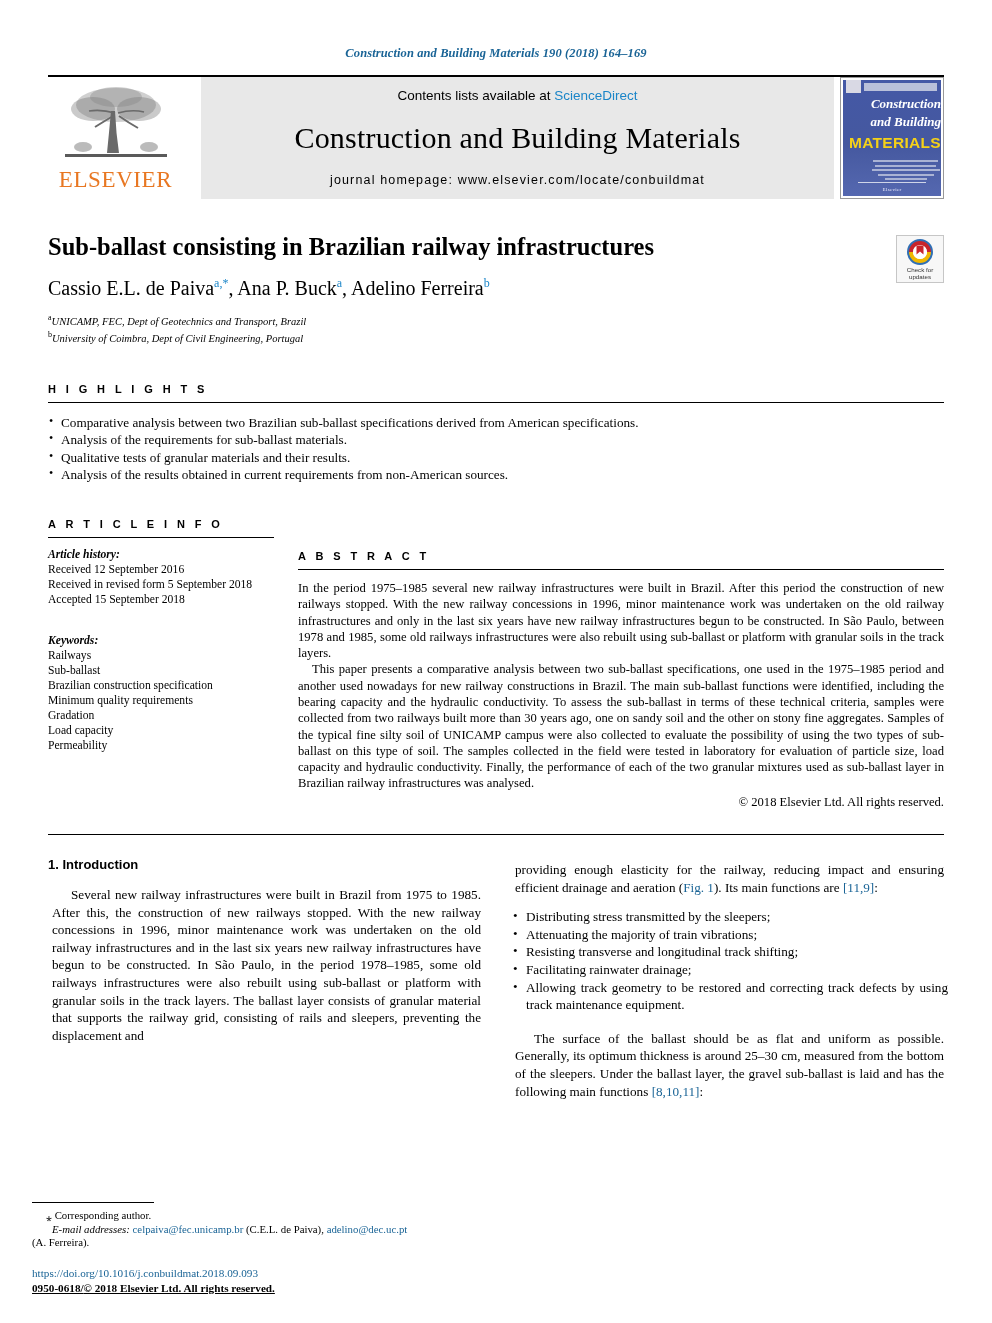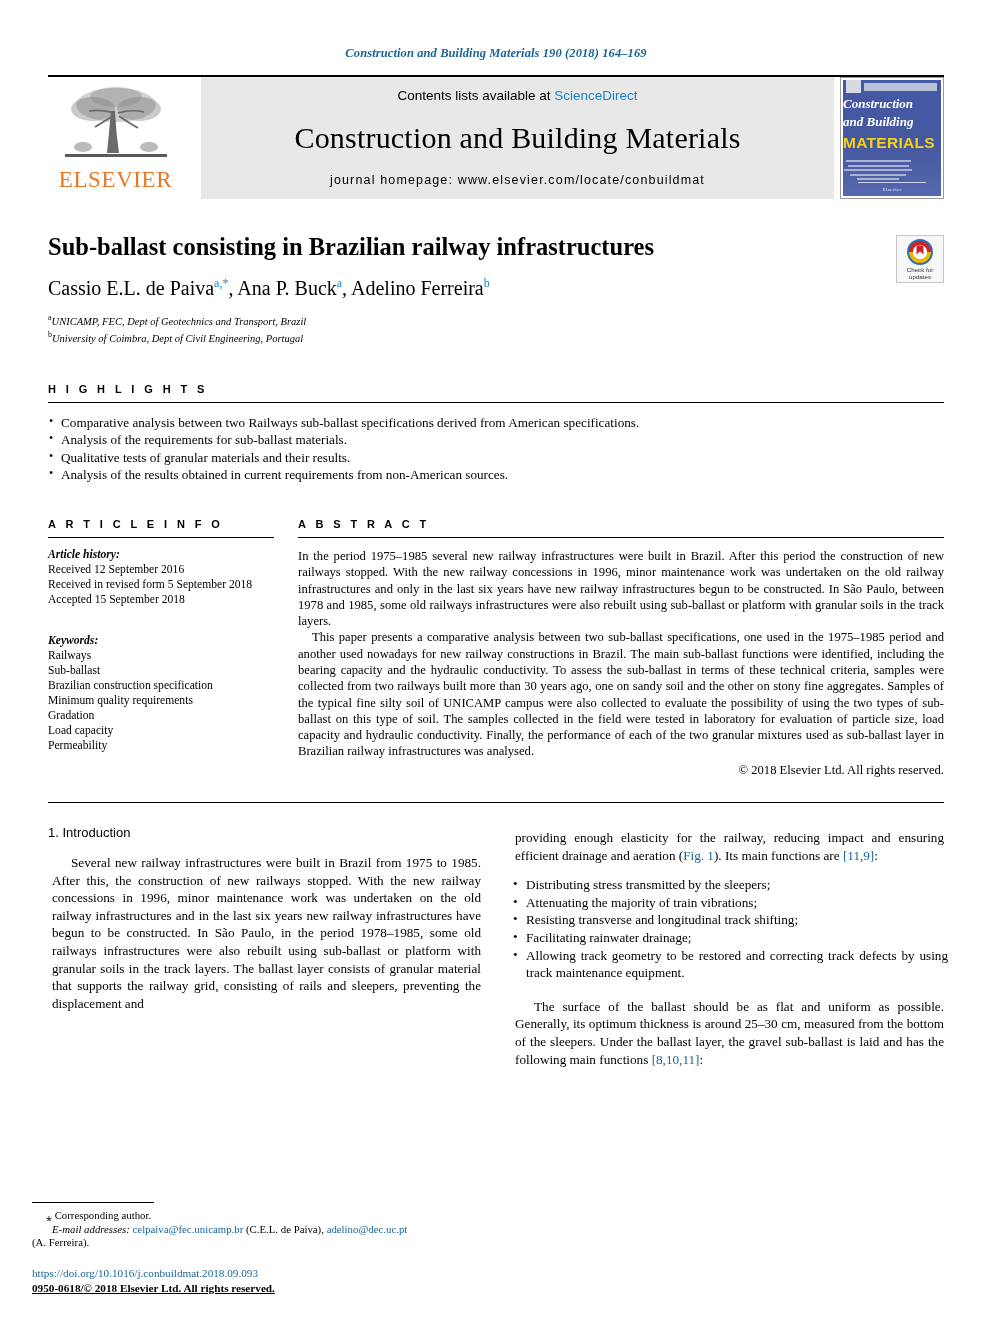--- a/index.html
+++ b/index.html
@@ -86,21 +86,21 @@
     background: #fff;
     padding: 2px;
   }
   .cover-inner {
     width: 100%; height: 100%;
     background: linear-gradient(180deg,#4458a6 0%,#45589f 55%,#5568b0 100%);
     position: relative;
     overflow: hidden;
     display: flex;
     flex-direction: column;
-    align-items: flex-start;
+    align-items: flex-end;
   }
   .cover-topbar { width: 100%; height: 16px; display:flex; align-items:center; }
   .cover-topbar .sq { width: 15px; height: 13px; background:#d9d9e4; margin-left:3px; }
   .cover-topbar .bar { flex:1; height: 8px; background:#b9c0da; margin: 0 4px 0 3px; }
   .cover-t1 { color:#fff; font-family:"Liberation Serif",serif; font-style: italic; font-weight: bold; font-size: 13px; line-height: 15px; margin-top:3px; }
   .cover-t2 { color:#f5d117; font-family:"Liberation Sans",sans-serif; font-weight: bold; font-size: 15.5px; line-height: 17px; letter-spacing:.3px; }
   .cover-rule { width: 84%; height: 1px; background:#c9cfe4; margin: 2px 0 3px 0; }
   .cover-fine { width: 72%; }
   .cover-fine i { display:block; height:2px; background:#aab3d4; margin:2.4px auto; }
   .cover-fine i:nth-child(1){width:92%} .cover-fine i:nth-child(2){width:86%}
@@ -178,21 +178,21 @@
     font-size: 12px;
   }
 
   
   .info-abs {
     margin: 34px 48px 0 48px;
     display: flex;
     gap: 0;
   }
   .col-info { width: 250px; flex: 0 0 250px; padding-right: 24px; }
-  .col-abs  { flex: 1 1 auto; }
+  .col-abs  { flex: 1 1 auto; margin-top: 32px; }
 
   .hist-block { margin-top: 9px; font-size: 11.6px; line-height: 15px; }
   .hist-block .it { font-style: italic; font-weight: bold; }
   .kw-block { margin-top: 26px; font-size: 11.6px; line-height: 15px; }
   .kw-block .it { font-style: italic; font-weight: bold; }
 
   .abs-body {
     margin-top: 10px;
     font-size: 12.6px;
     line-height: 16.3px;
@@ -206,21 +206,21 @@
 
   
   .body-cols {
     margin: 22px 48px 0 48px;
     display: flex;
     gap: 26px;
   }
   .bcol { width: 437px; flex: 0 0 437px; }
   .h2 {
     font-family: "Liberation Sans", sans-serif;
-    font-weight: normal;
+    font-weight: bold;
     font-size: 13px;
     margin: 0 0 14px 0;
   }
   .btext {
     font-size: 13.2px;
     line-height: 17.6px;
     text-align: justify;
     margin: 4px;
     text-indent: 19px;
   }
@@ -341,21 +341,21 @@
     </div>
     <div class="affil">
       <sup>b</sup><span>University of Coimbra, Dept of Civil Engineering, Portugal</span>
     </div>
   </div>
 
   <div class="highlights">
     <div class="sec-label">H I G H L I G H T S</div>
     <hr class="hr-thin">
     <ul class="hl-list">
-      <li>Comparative analysis between two Railways sub-ballast specifications derived from American specifications.</li>
+      <li>Comparative analysis between two Brazilian sub-ballast specifications derived from American specifications.</li>
       <li>Analysis of the requirements for sub-ballast materials.</li>
       <li>Qualitative tests of granular materials and their results.</li>
       <li>Analysis of the results obtained in current requirements from non-American sources.</li>
     </ul>
   </div>
 
   <div class="info-abs">
     <div class="col-info">
       <div class="sec-label">A R T I C L E   I N F O</div>
       <hr class="hr-med">

